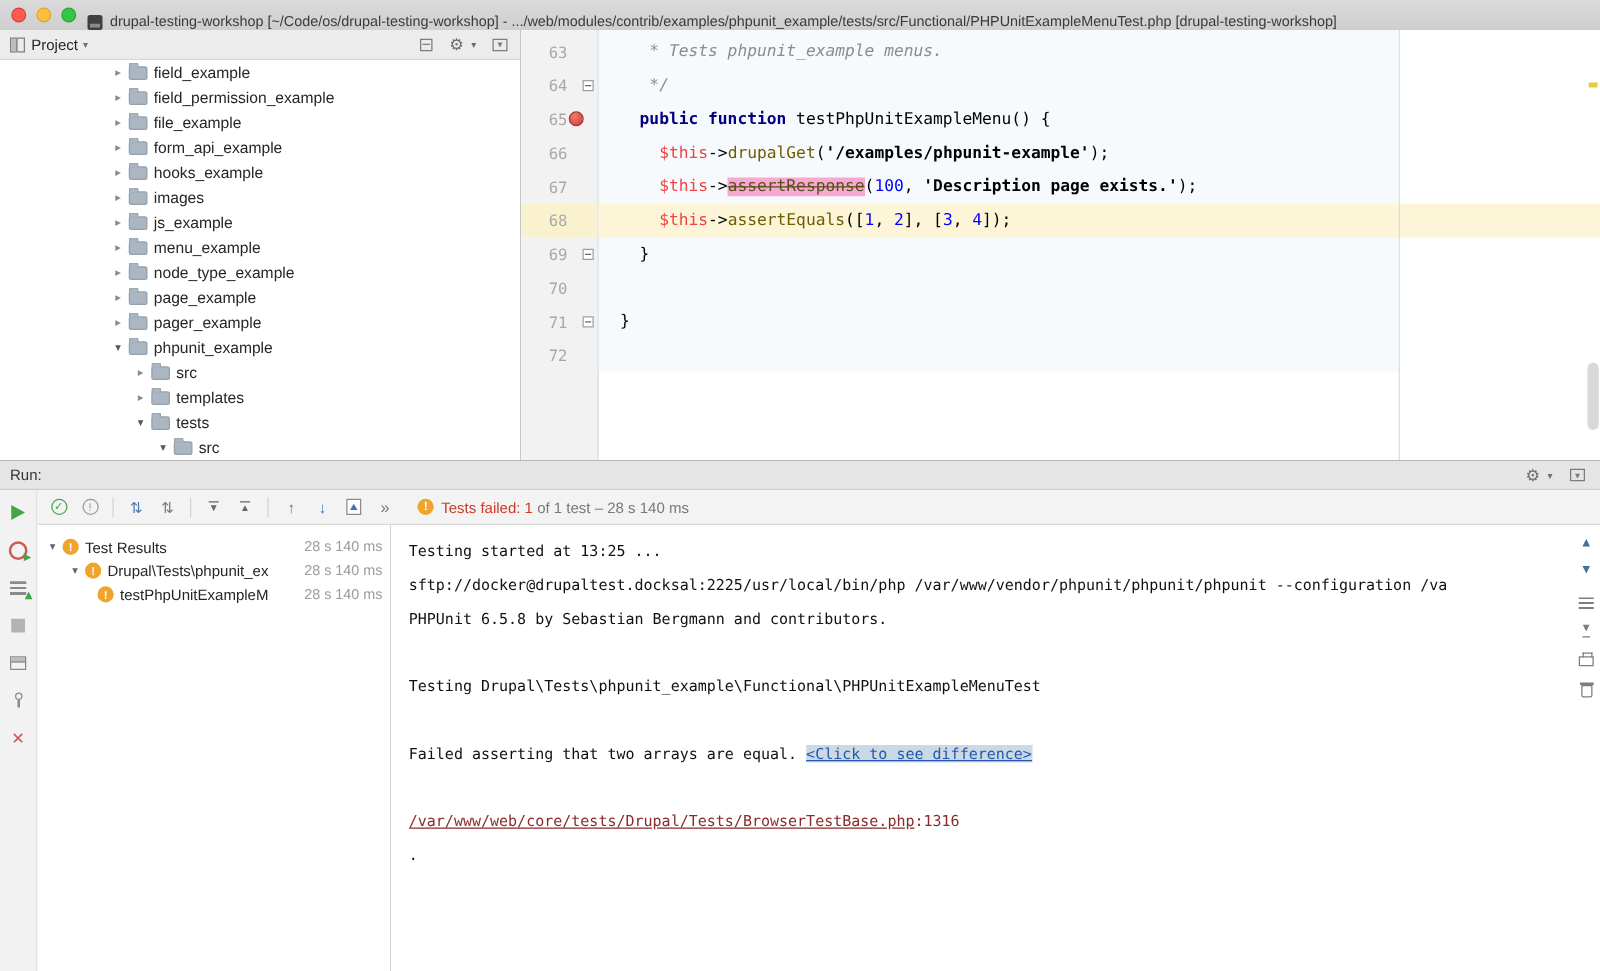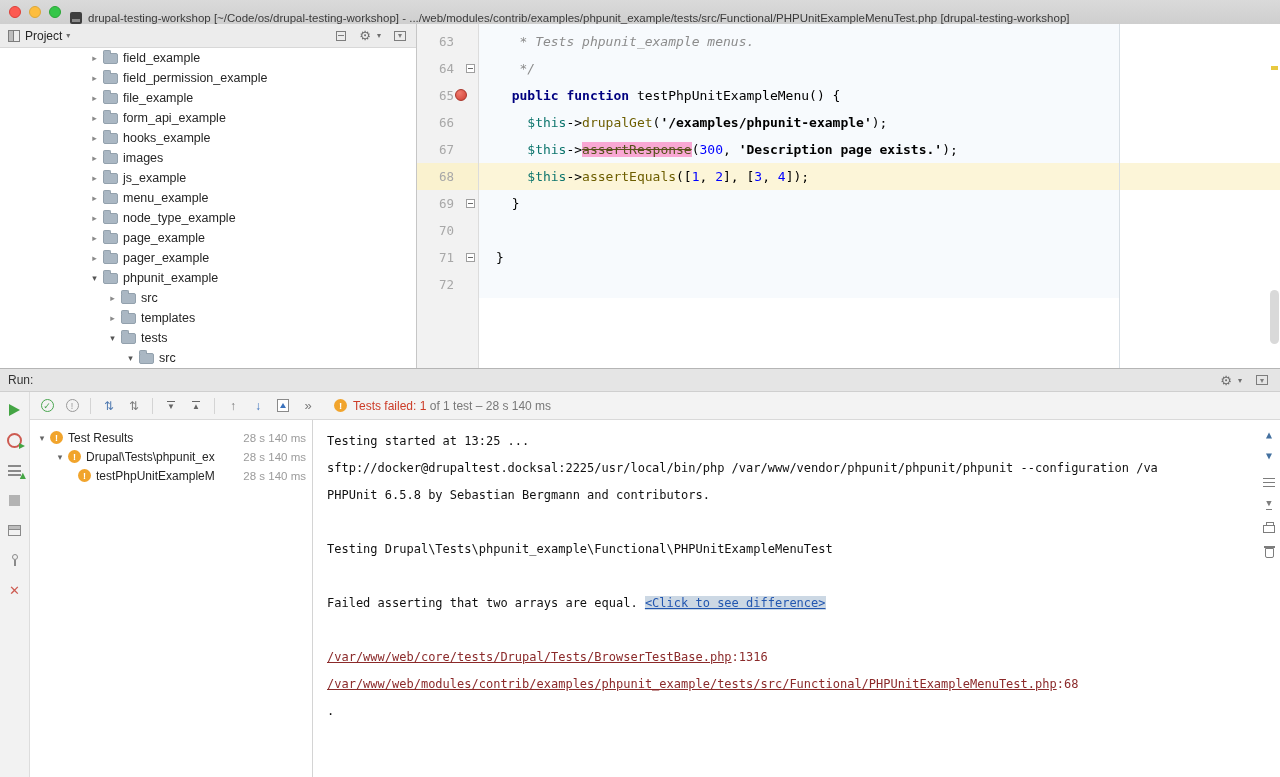--- a/index.html
+++ b/index.html
@@ -56,21 +56,21 @@
   .code{flex:1;position:relative;font-family:"DejaVu Sans Mono",monospace;font-size:13px;min-width:0;}
   .tint{position:absolute;left:0;top:0;width:640px;height:274px;background:#f7fafd;}
   .margin-line{position:absolute;left:640px;top:0;bottom:0;width:1px;background:#d8dfe5;}
   .caret-line{position:absolute;left:0;right:0;top:139px;height:27px;background:#fcf5d8;}
   .code-lines{position:relative;padding:4px 0 0 17px;}
   .code-line{height:27px;line-height:27px;white-space:pre;}
   .tk-com{color:#8c8c8c;font-style:italic;}
   .tk-kw{color:#000080;font-weight:bold;}
   .tk-str{color:#000000;font-weight:bold;}
   .tk-num{color:#0000ff;}
-  .tk-var{color:#0f766e;}
+  .tk-var{color:#ef4444;}
   .tk-call{color:#6d5e00;}
   .tk-dep{color:#56511a;background:#f9a8d4;text-decoration:line-through;}
   .tk-pl{color:#000;}
   .tk-decl{color:#000;}
   .ed-scrollbar{position:absolute;right:1px;top:266px;width:9px;height:54px;background:#d9d9d9;border-radius:5px;}
   .stripe-mark{position:absolute;right:2px;top:42px;width:7px;height:4px;background:#e8c93f;}
   
   #runpanel{position:absolute;top:368px;left:0;right:0;bottom:0;border-top:1px solid #b5b5b5;
             display:flex;flex-direction:column;background:#fff;box-sizing:border-box;}
   .run-tabs{height:23px;flex:none;background:#e5e5e5;border-bottom:1px solid #cfcfcf;display:flex;
@@ -279,21 +279,21 @@
     </div>
     <div class="code">
       <div class="tint"></div>
       <div class="caret-line"></div>
       <div class="margin-line"></div>
       <div class="code-lines">
         <div class="code-line"><span class="tk-com">   * Tests phpunit_example menus.</span></div>
         <div class="code-line"><span class="tk-com">   */</span></div>
         <div class="code-line"><span class="tk-pl">  </span><span class="tk-kw">public function</span><span class="tk-pl"> </span><span class="tk-decl">testPhpUnitExampleMenu</span><span class="tk-pl">() {</span></div>
         <div class="code-line"><span class="tk-pl">    </span><span class="tk-var">$this</span><span class="tk-pl">-&gt;</span><span class="tk-call">drupalGet</span><span class="tk-pl">(</span><span class="tk-str">'/examples/phpunit-example'</span><span class="tk-pl">);</span></div>
-        <div class="code-line"><span class="tk-pl">    </span><span class="tk-var">$this</span><span class="tk-pl">-&gt;</span><span class="tk-dep">assertResponse</span><span class="tk-pl">(</span><span class="tk-num">300</span><span class="tk-pl">, </span><span class="tk-str">'Description page exists.'</span><span class="tk-pl">);</span></div>
+        <div class="code-line"><span class="tk-pl">    </span><span class="tk-var">$this</span><span class="tk-pl">-&gt;</span><span class="tk-dep">assertResponse</span><span class="tk-pl">(</span><span class="tk-num">100</span><span class="tk-pl">, </span><span class="tk-str">'Description page exists.'</span><span class="tk-pl">);</span></div>
         <div class="code-line"><span class="tk-pl">    </span><span class="tk-var">$this</span><span class="tk-pl">-&gt;</span><span class="tk-call">assertEquals</span><span class="tk-pl">([</span><span class="tk-num">1</span><span class="tk-pl">, </span><span class="tk-num">2</span><span class="tk-pl">], [</span><span class="tk-num">3</span><span class="tk-pl">, </span><span class="tk-num">4</span><span class="tk-pl">]);</span></div>
         <div class="code-line"><span class="tk-pl">  }</span></div>
         <div class="code-line"></div>
         <div class="code-line"><span class="tk-pl">}</span></div>
         <div class="code-line"></div>
       </div>
       <div class="stripe-mark"></div>
       <div class="ed-scrollbar"></div>
     </div>
   </div>
@@ -406,21 +406,20 @@
           <div class="console-inner">
             <div class="c-line">Testing started at 13:25 ...</div>
             <div class="c-line">sftp://docker@drupaltest.docksal:2225/usr/local/bin/php /var/www/vendor/phpunit/phpunit/phpunit --configuration /va</div>
             <div class="c-line">PHPUnit 6.5.8 by Sebastian Bergmann and contributors.</div>
             <div class="c-line"></div>
             <div class="c-line">Testing Drupal\Tests\phpunit_example\Functional\PHPUnitExampleMenuTest</div>
             <div class="c-line"></div>
             <div class="c-line"><span>Failed asserting that two arrays are equal. </span><span class="diff-link">&lt;Click to see difference&gt;</span></div>
             <div class="c-line"></div>
             <div class="c-line stk"><span class="p">/var/www/web/core/tests/Drupal/Tests/BrowserTestBase.php</span><span>:1316</span></div>
-            <div class="c-line stk"><span class="p">/var/www/web/modules/contrib/examples/phpunit_example/tests/src/Functional/PHPUnitExampleMenuTest.php</span><span>:68</span></div>
             <div class="c-line">.</div>
           </div>
           <div class="rail">
             <span class="r-arrow">▲</span>
             <span class="r-arrow">▼</span>
             <span class="r-wrap"></span>
             <span class="r-end">▼</span>
             <span class="r-print"></span>
             <span class="r-trash"></span>
           </div>

